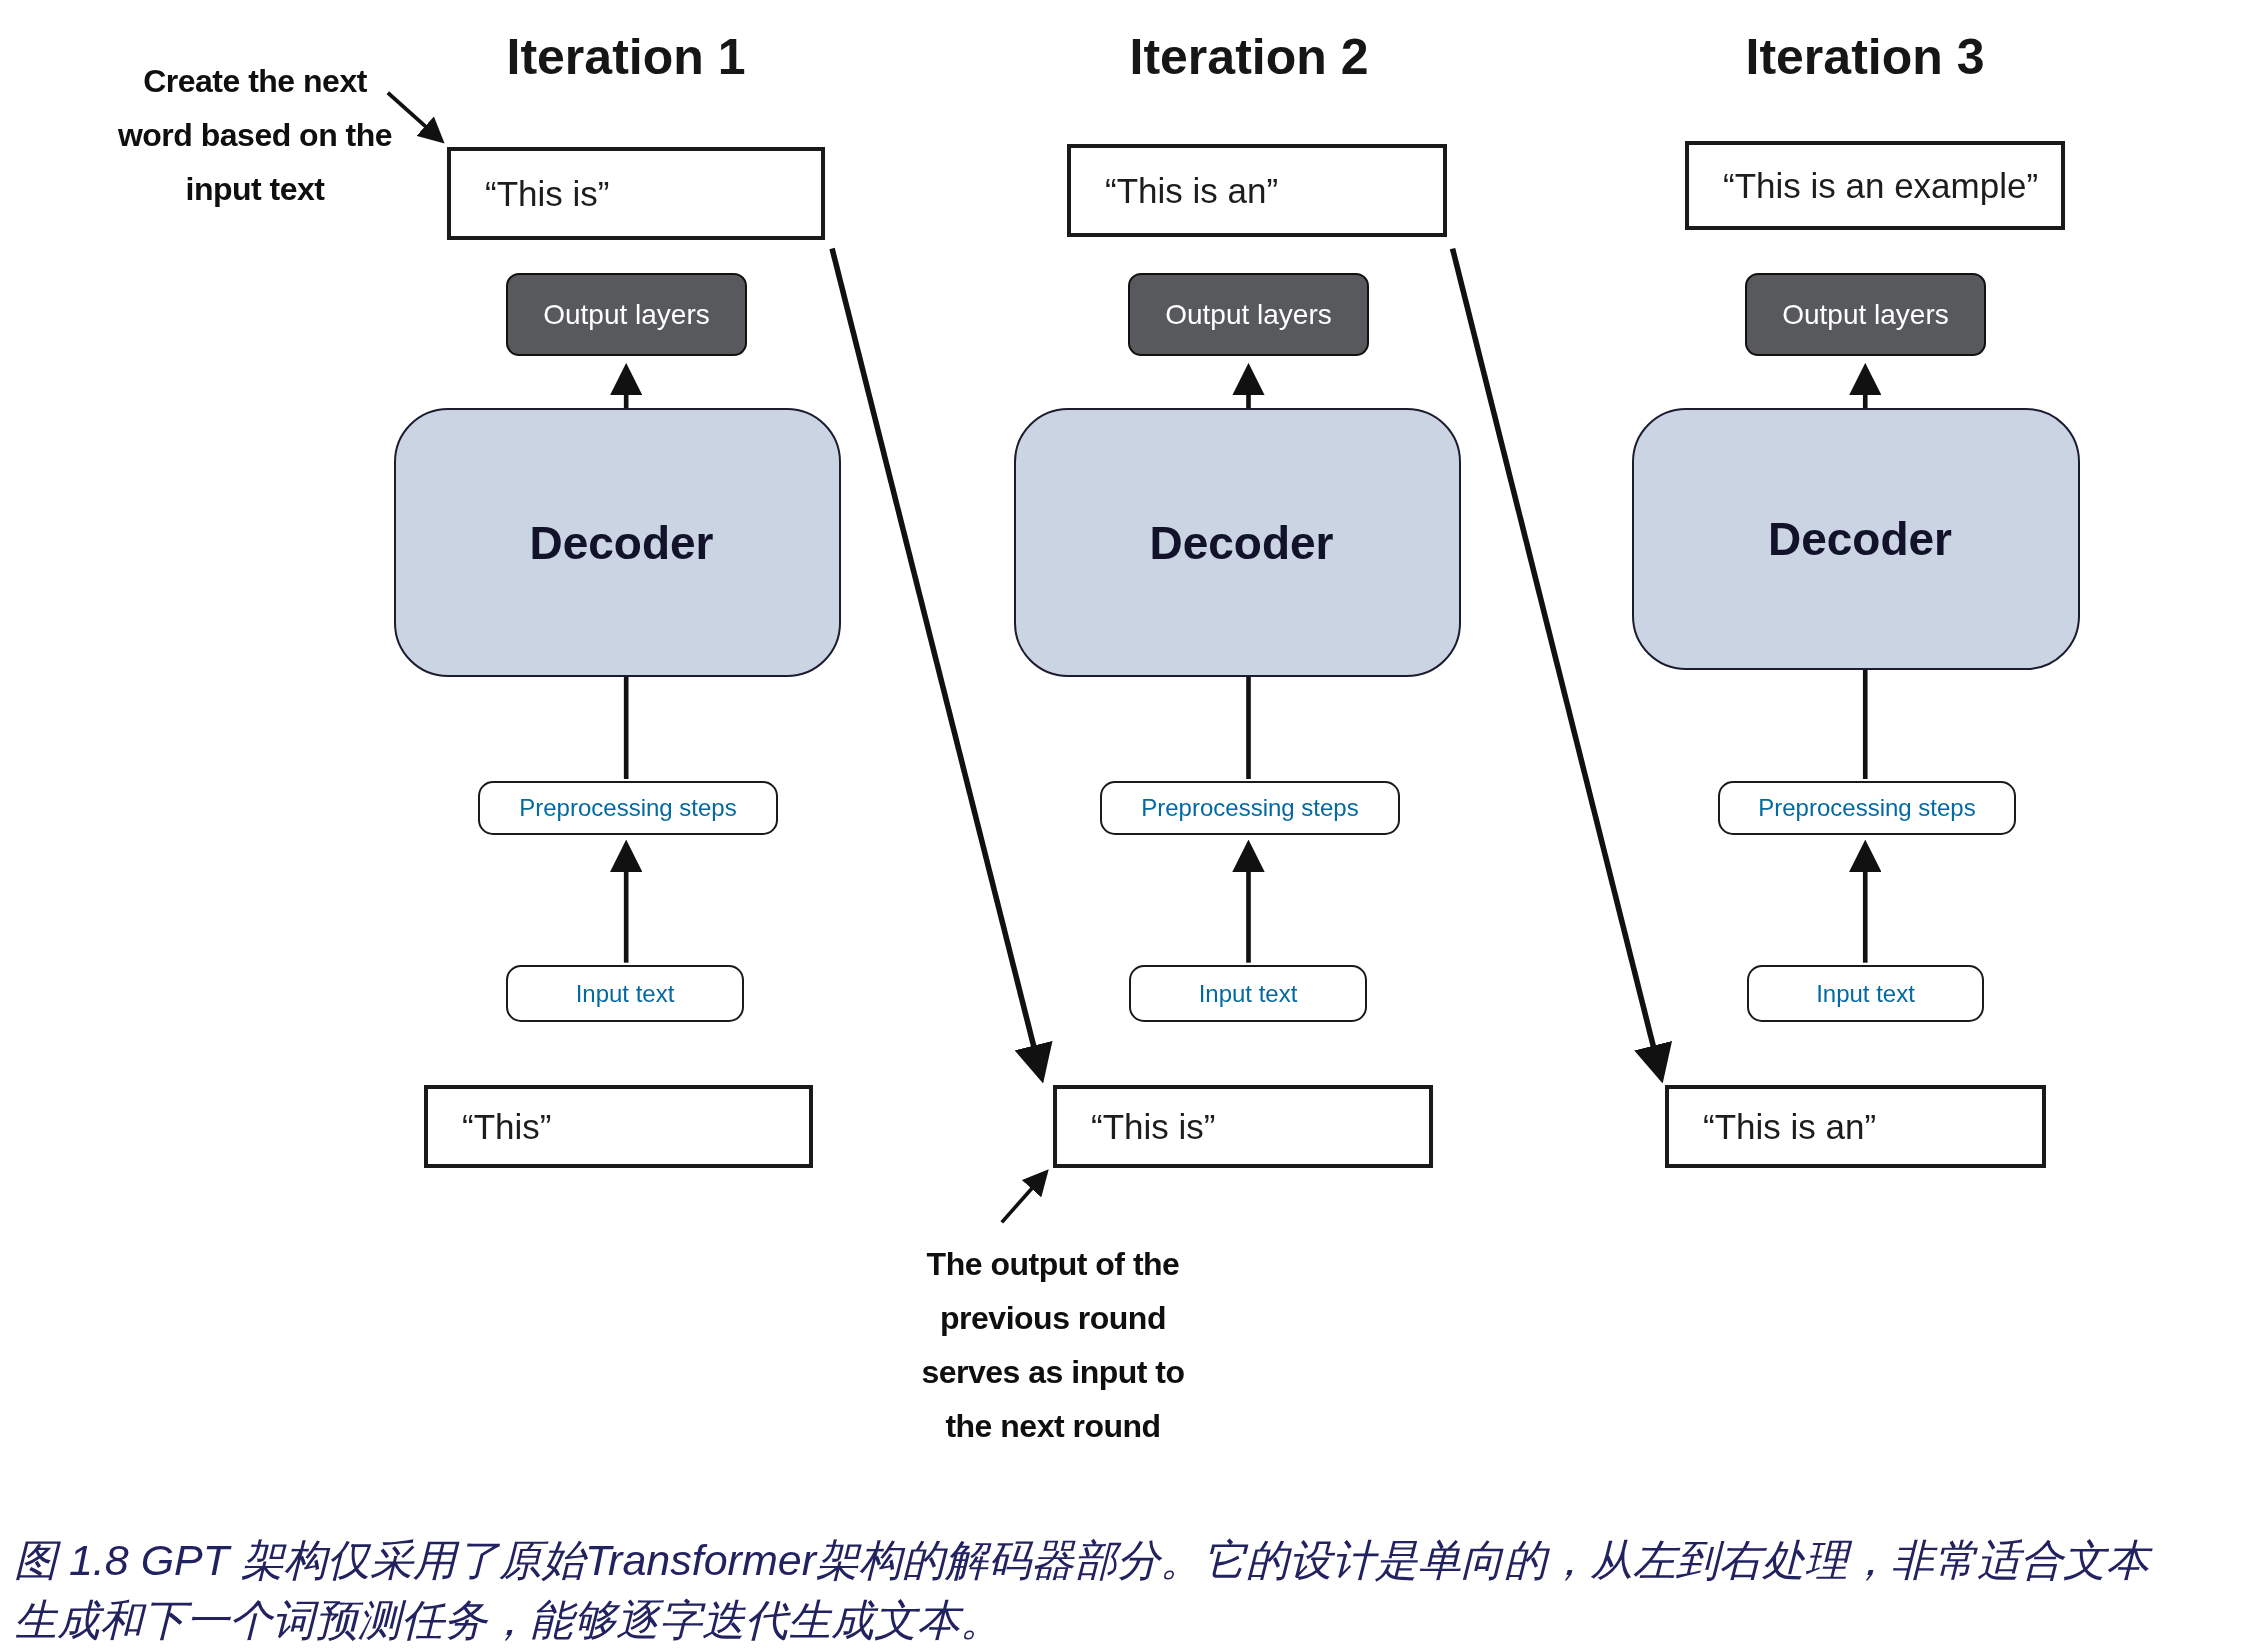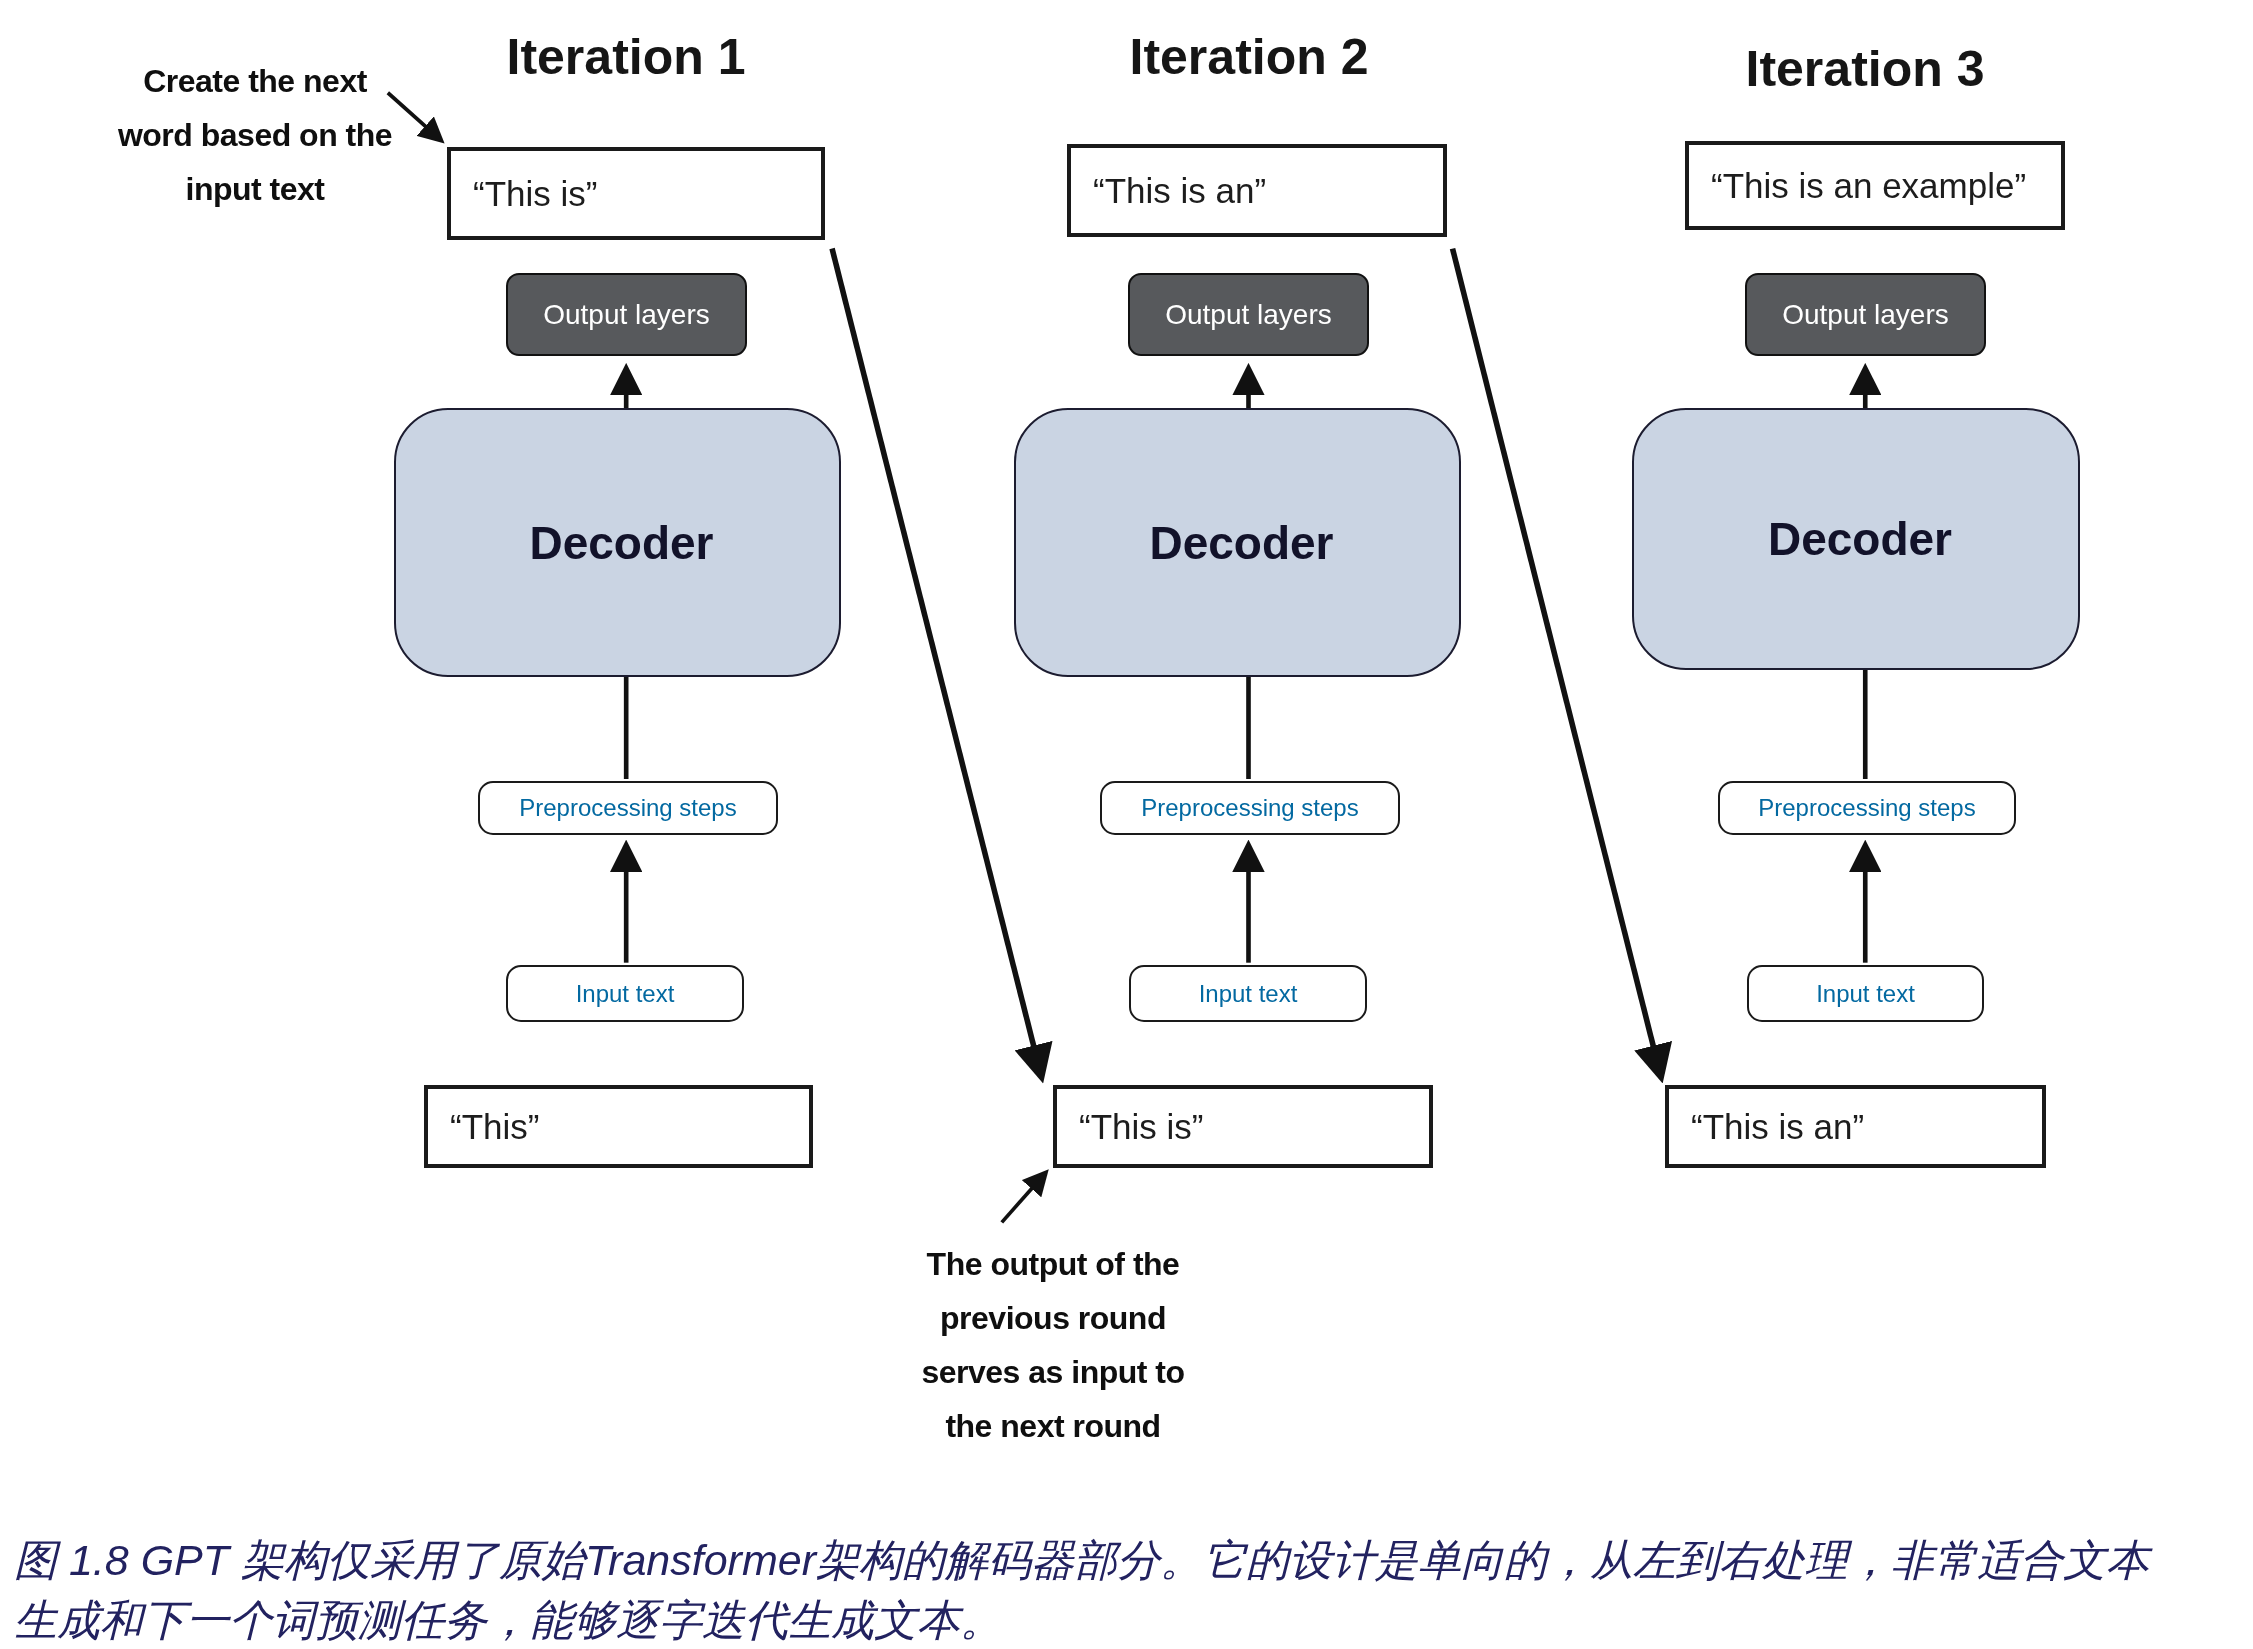--- a/index.html
+++ b/index.html
@@ -23,21 +23,21 @@
   }
   .abs{position:absolute;box-sizing:border-box;}
   .iter-title{
     font-size:50px;font-weight:700;color:#161616;
     text-align:center;width:390px;
   }
   .result-box{
     background:#ffffff;border:4.6px solid var(--box-border);
     display:flex;align-items:center;
     font-size:35px;color:#1d1d1d;
-    padding-left:22px;
+    padding-left:34px;
   }
   .output-layers{
     background:var(--output-fill);border:2.8px solid var(--output-border);
     border-radius:13px;
     display:flex;align-items:center;justify-content:center;
     font-size:28px;color:#ffffff;
   }
   .decoder{
     background:var(--decoder-fill);border:2.8px solid var(--decoder-border);
     border-radius:54px;
@@ -142,21 +142,21 @@
   </div>
 
   <div class="abs pill" style="left:1129px;top:965px;width:238px;height:57px;">
     <span>Input text</span>
   </div>
 
   <div class="abs result-box" style="left:1053px;top:1085px;width:380px;height:83px;">
     <span>“This is”</span>
   </div>
 
-  <div class="abs iter-title" style="left:1670px;top:40px;">Iteration 3</div>
+  <div class="abs iter-title" style="left:1670px;top:28px;">Iteration 3</div>
 
   <div class="abs result-box" style="left:1685px;top:141px;width:380px;height:89px;">
     <span>“This is an example”</span>
   </div>
 
   <div class="abs output-layers" style="left:1745px;top:273px;width:241px;height:83px;">
     <span>Output layers</span>
   </div>
 
   <div class="abs decoder" style="left:1632px;top:408px;width:448px;height:262px;">

